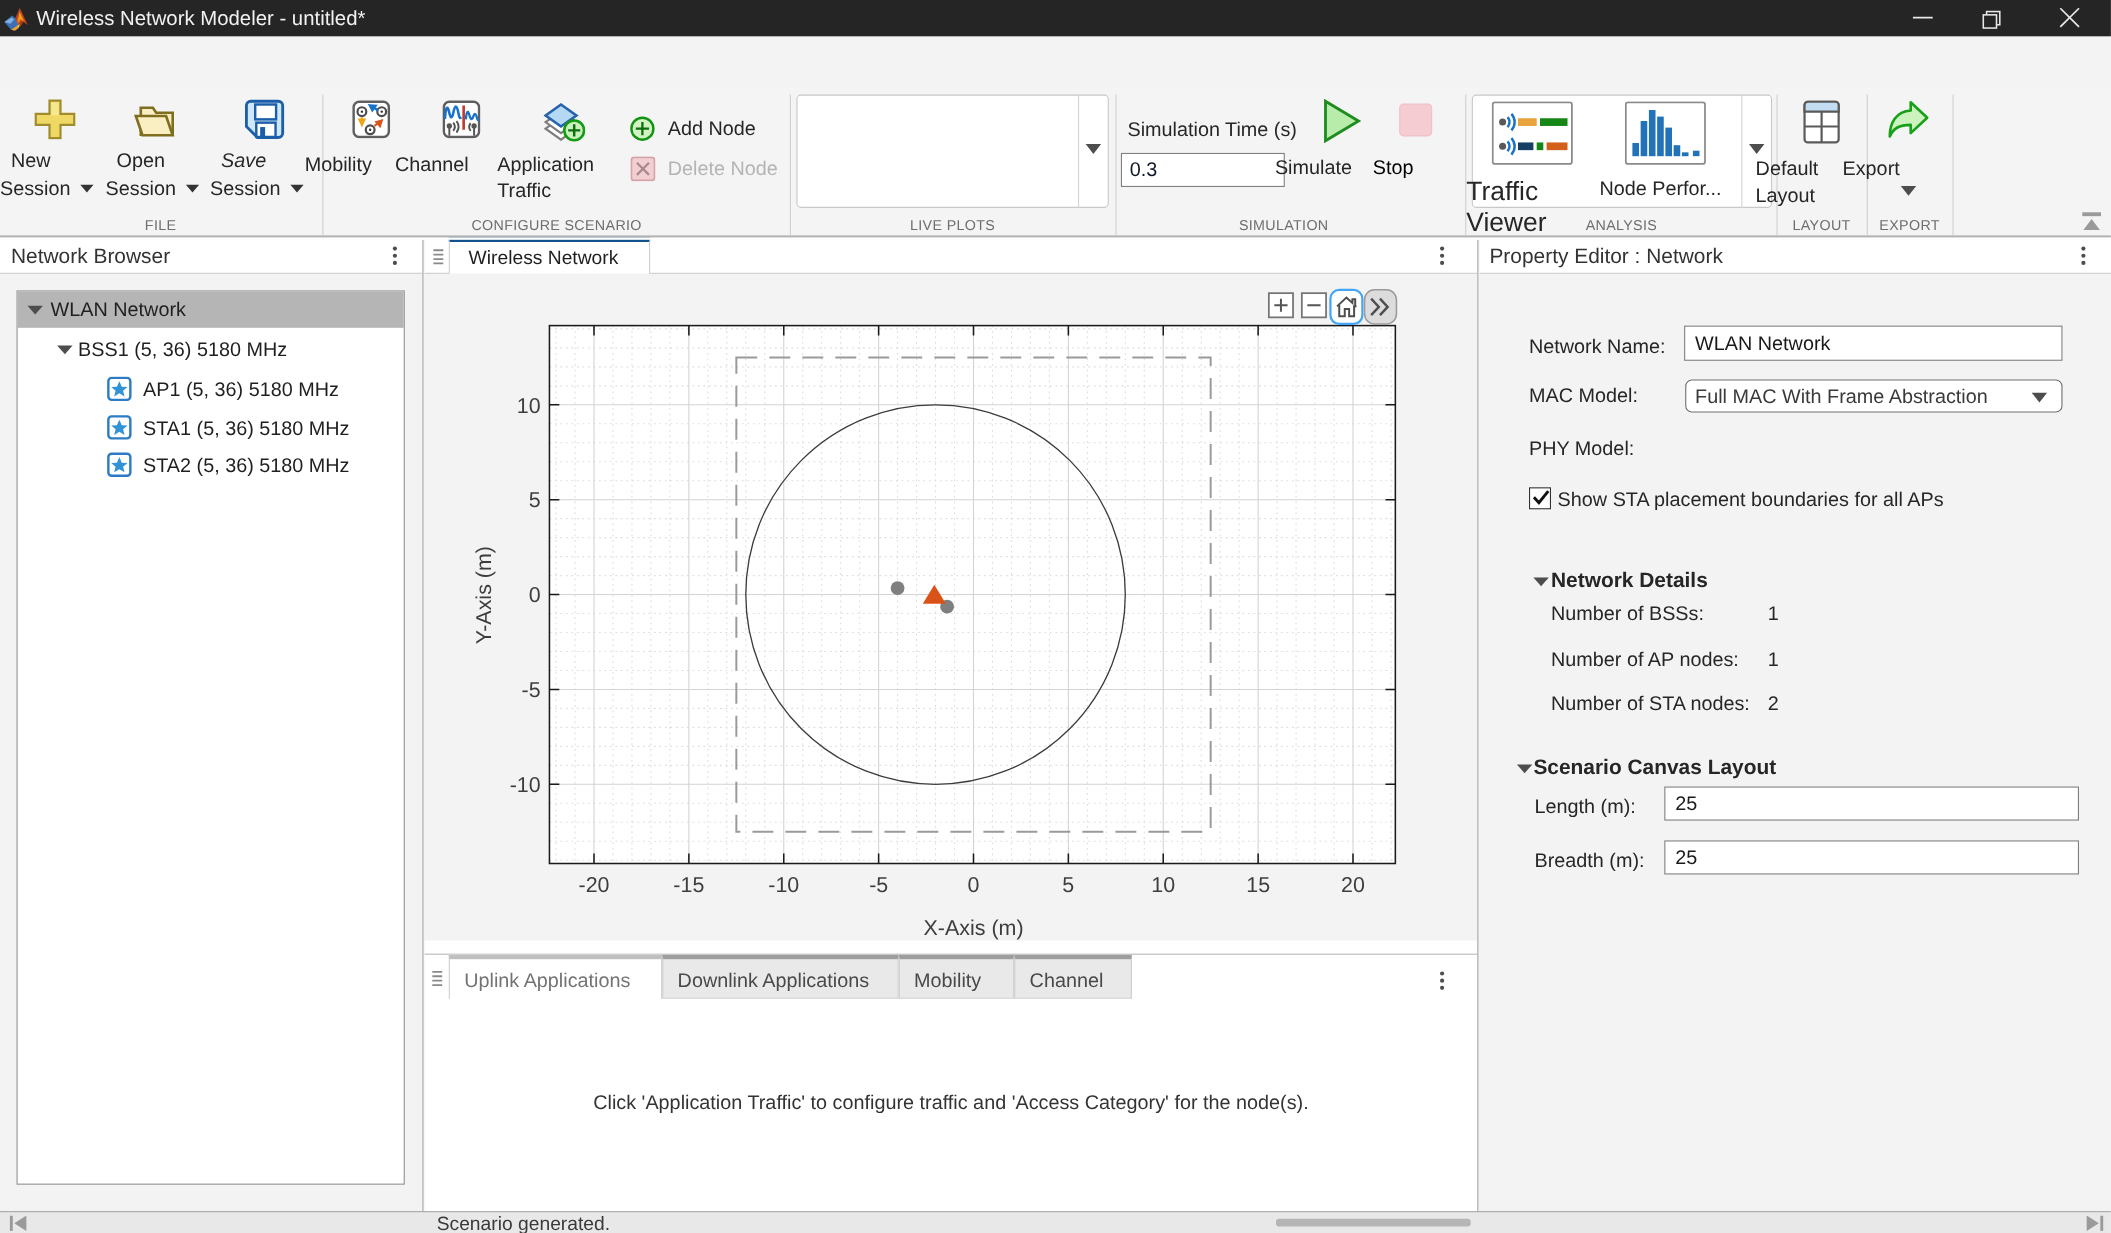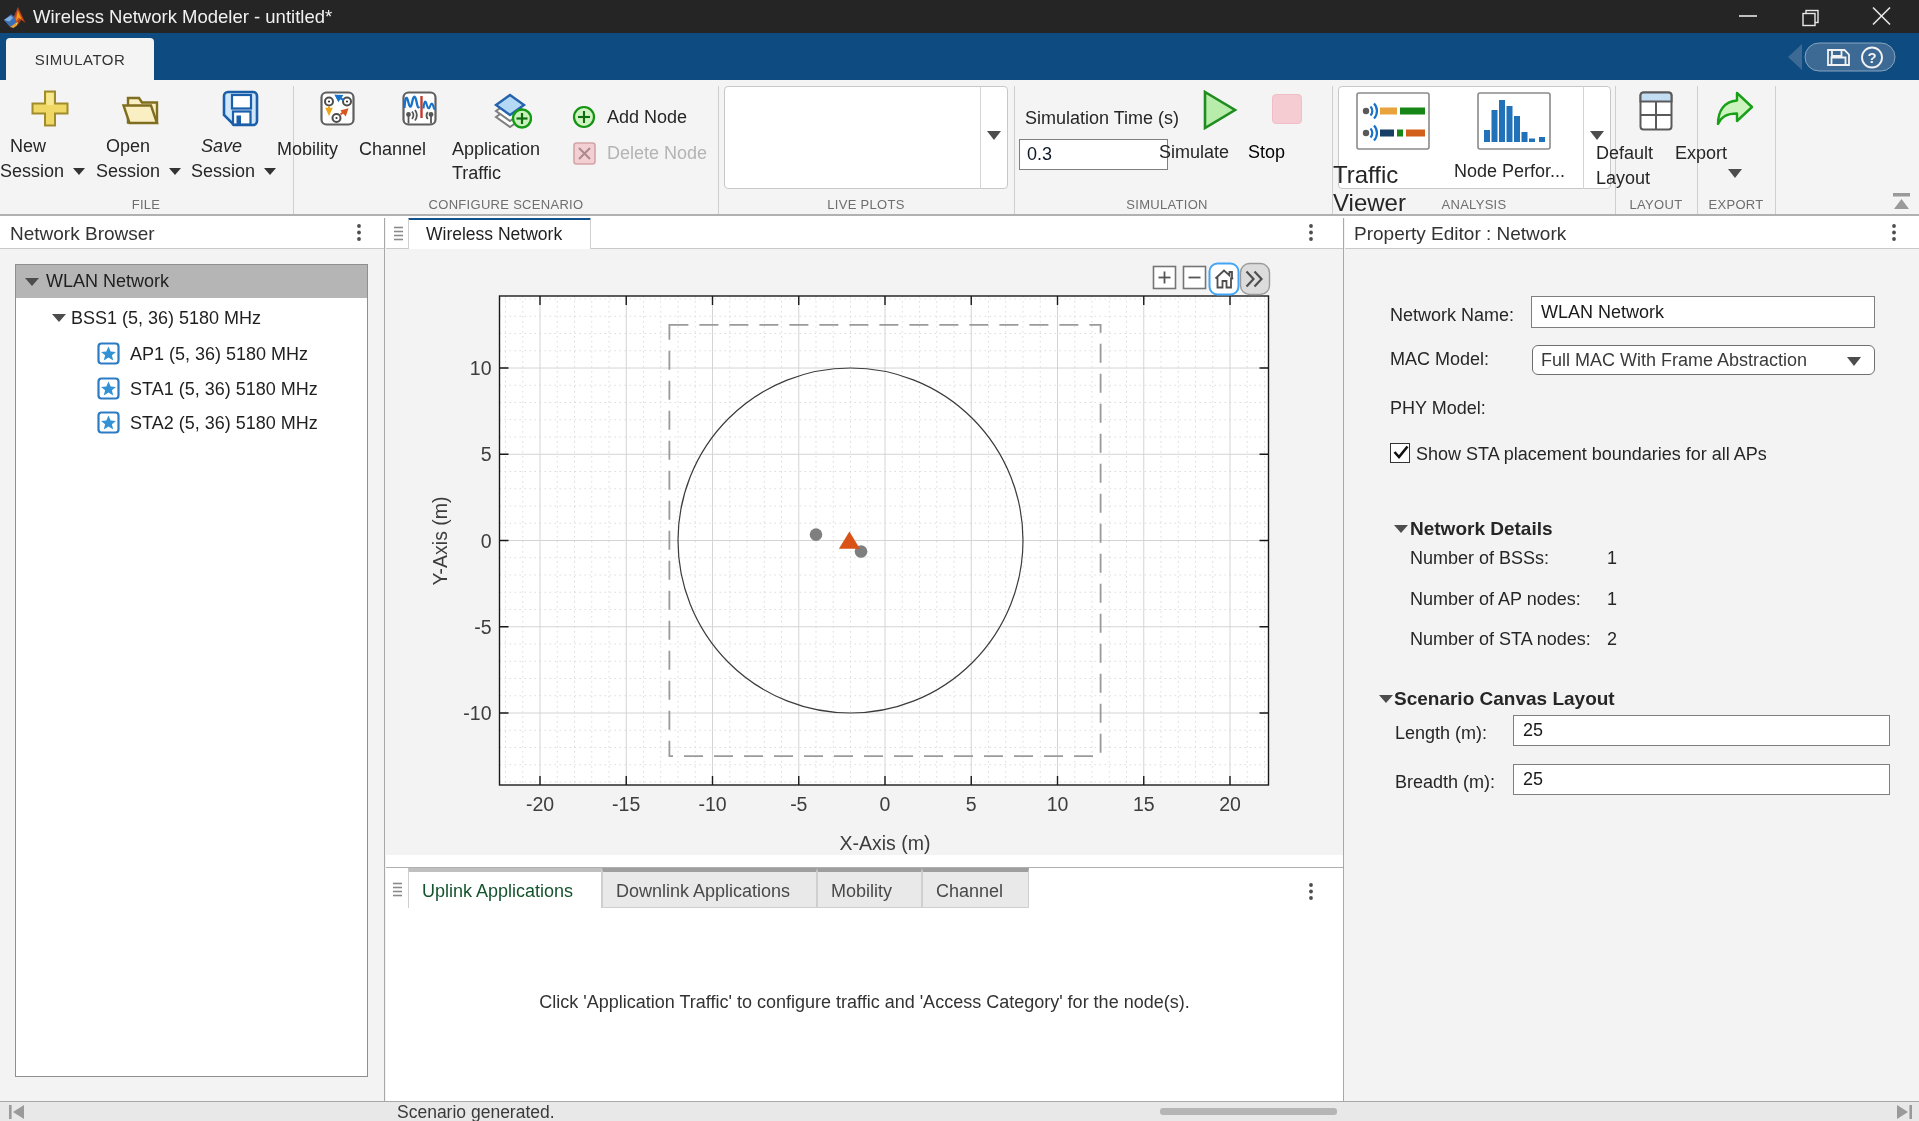--- a/index.html
+++ b/index.html
@@ -14,21 +14,21 @@
 #simtab { left:6px; top:5px; width:148px; height:42px; background:#f4f4f4; border-radius:4px 4px 0 0; color:#333; font-size:15px; text-align:center; line-height:43px; letter-spacing:0.5px; }
 
 #ribbon { left:0; top:80px; width:1919px; height:136px; background:#f4f4f4; border-bottom:2px solid #b1b1b1; }
 .rsep { position:absolute; top:86px; width:1px; height:128px; background:#cfcfcf; }
 .glabel { position:absolute; top:197px; font-size:13px; color:#6e6e6e; text-align:center; letter-spacing:0.3px; }
 .rlabel { position:absolute; font-size:18px; color:#262626; text-align:left; }
 .caret { display:inline-block; width:0; height:0; border-left:6px solid transparent; border-right:6px solid transparent; border-top:7px solid #333; vertical-align:2px; margin-left:4px; }
 .tricaret { width:0; height:0; border-left:7px solid transparent; border-right:7px solid transparent; border-top:8px solid #4d4d4d; }
 .treetxt { font-size:18px; color:#1f1f1f; }
 .staricon { width:23px; height:23px; }
-.btab { height:40px; font-size:18px; text-align:left; padding-left:13px; line-height:38px; color:#14532d; background:#fff; border-top:4px solid #c0c0c0; border-left:1px solid #cfcfcf; border-right:1px solid #cfcfcf; }
+.btab { height:40px; font-size:18px; text-align:left; padding-left:13px; line-height:38px; color:#737373; background:#fff; border-top:4px solid #c0c0c0; border-left:1px solid #cfcfcf; border-right:1px solid #cfcfcf; }
 .btab:not(.btsel) { background:#e9e9e9; border-top:4px solid #9e9e9e; color:#494949; border-bottom:1px solid #cfcfcf; }
 .plabel { font-size:18px; color:#262626; }
 .ddown { width:343px; height:30px; background:#fff; border:1px solid #6f6f6f; border-radius:6px; font-size:18px; color:#3a3a3a; line-height:28px; padding-left:8px; }
 .ddcaret { position:absolute; right:13px; top:11px; width:0; height:0; border-left:7px solid transparent; border-right:7px solid transparent; border-top:9px solid #4d4d4d; }
 
 .phead { position:absolute; background:#ffffff; border-bottom:1px solid #c9c9c9; }
 .ptitle { position:absolute; font-size:19px; color:#333; }
 .vdiv { position:absolute; width:1px; background:#a8a8a8; }
 
 #statusbar { left:0; top:1101px; width:1919px; height:20px; background:#e8e8e8; border-top:1px solid #a8a8a8; }
@@ -48,34 +48,20 @@
     <polygon points="12,19.6 15,18 14,21.5" fill="#f7cf43"></polygon>
   </svg>
   <div class="abs" id="title-text">Wireless Network Modeler - untitled*</div>
   <svg class="abs" style="left:1730px; top:0;" width="170" height="33" viewBox="0 0 170 33">
     <line x1="9" y1="16" x2="27" y2="16" stroke="#e8e8e8" stroke-width="1.6"></line>
     <rect x="76" y="10.5" width="12" height="12" fill="none" stroke="#e8e8e8" stroke-width="1.4"></rect>
     <rect x="73" y="13.5" width="12" height="12" fill="#252525" stroke="#e8e8e8" stroke-width="1.4"></rect>
     <line x1="143" y1="7.5" x2="160" y2="24.5" stroke="#e8e8e8" stroke-width="1.6"></line>
     <line x1="160" y1="7.5" x2="143" y2="24.5" stroke="#e8e8e8" stroke-width="1.6"></line>
   </svg>
-  <div class="abs" id="bluebar">
-      <div class="abs" id="simtab">SIMULATOR</div>
-    <svg class="abs" style="left:1786px; top:9px;" width="116" height="30" viewBox="0 0 116 30">
-      <polygon points="2,15 16,2 16,28" fill="#3d6a95"></polygon>
-      <rect x="19" y="1" width="90" height="28" rx="14" fill="#3d6a95" stroke="#87a5bf" stroke-width="1"></rect>
-      <g stroke="#f2f2f2" stroke-width="1.8" fill="none">
-        <path d="M42,8 h16.5 l4.5,4.5 v10.5 h-21 z"></path>
-        <path d="M46,8 v6 h9.5 v-6"></path>
-        <path d="M45.5,23 v-7.5 h14 v7.5"></path>
-      </g>
-      <circle cx="86" cy="15.5" r="10" fill="none" stroke="#f2f2f2" stroke-width="1.9"></circle>
-      <text x="86" y="21" text-anchor="middle" font-size="15" font-weight="bold" fill="#f2f2f2" font-family="Liberation Sans, sans-serif">?</text>
-    </svg>
-  </div>
   <div class="abs" id="ribbon"></div>
 
   <div class="rsep" style="left:293px;"></div>
   <div class="rsep" style="left:718px;"></div>
   <div class="rsep" style="left:1014px;"></div>
   <div class="rsep" style="left:1332px;"></div>
   <div class="rsep" style="left:1615px;"></div>
   <div class="rsep" style="left:1697px;"></div>
   <div class="rsep" style="left:1775px;"></div>
   <div class="glabel" style="left:96px; width:100px;">FILE</div>

